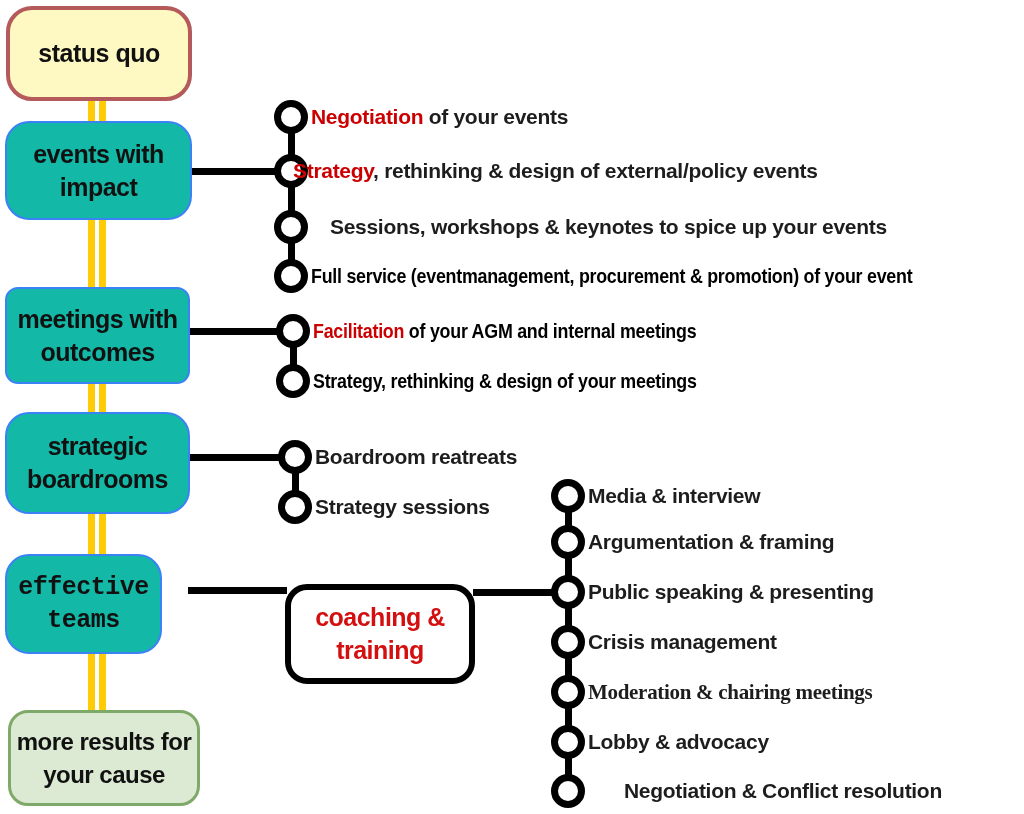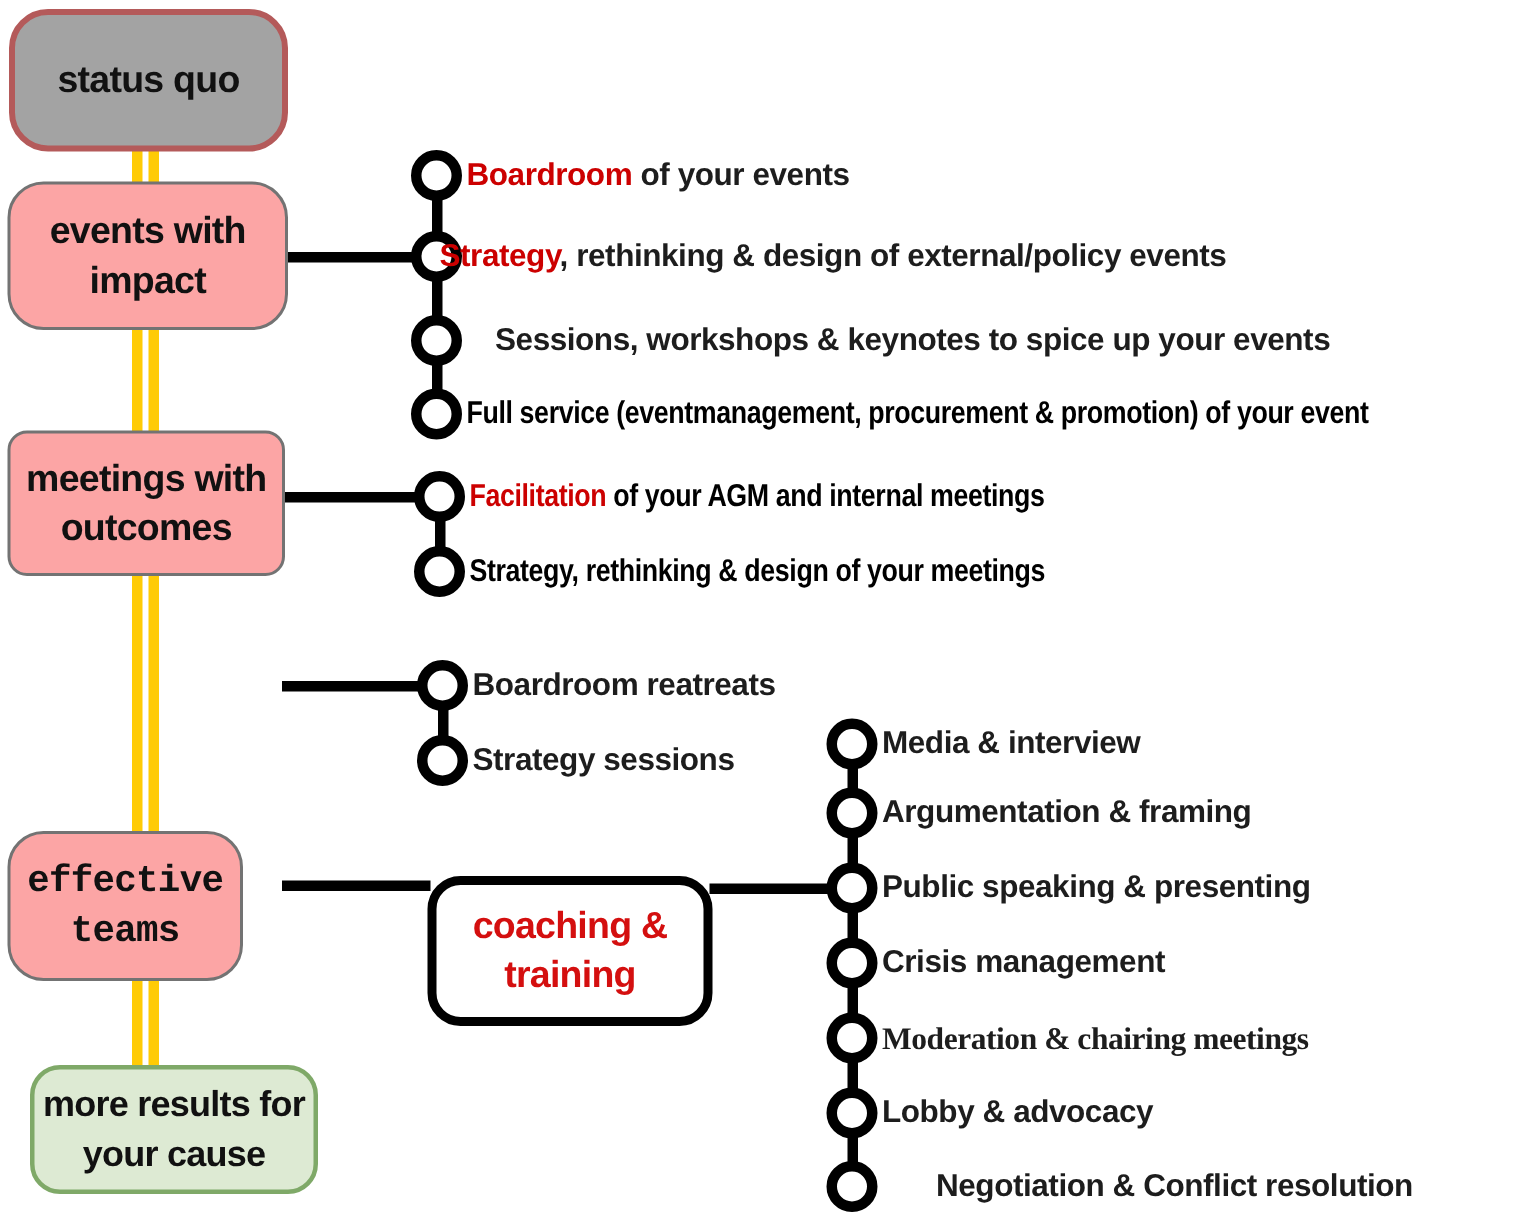--- a/index.html
+++ b/index.html
@@ -13,22 +13,22 @@
     background:#ffffff;border-left:7px solid #ffcb05;border-right:7px solid #ffcb05;
     z-index:1;
   }
   
   .box{
     position:absolute;display:flex;align-items:center;justify-content:center;
     text-align:center;white-space:pre-line;z-index:2;box-sizing:border-box;
     font-weight:bold;font-size:25px;line-height:33px;color:#111;
     letter-spacing:-0.5px;
   }
-  .box.yellow{background:#fca5a5;border:2px solid #737373;border-radius:24px;}
-  .box.pink{background:#a3a3a3;border:4px solid #b45a5a;border-radius:26px;}
+  .box.yellow{background:#14b8a6;border:2px solid #3b82f6;border-radius:24px;}
+  .box.pink{background:#fef9c3;border:4px solid #b45a5a;border-radius:26px;}
   .box.green{background:#ddead3;border:3px solid #7fa968;border-radius:20px;font-size:24px;}
   .box.white{background:#ffffff;border:6px solid #000000;border-radius:22px;color:#d40f0f;margin-top:44px;}
   
   .hline{position:absolute;height:7px;background:#000;z-index:1;}
   .vline{position:absolute;width:7px;background:#000;z-index:1;}
   
   .circle{
     position:absolute;width:20px;height:20px;border:7px solid #000;border-radius:50%;
     background:#fff;z-index:2;box-sizing:content-box;
   }
@@ -52,30 +52,32 @@
   <div class="hline" style="left:188px;top:328px;width:92px;"></div>
   <div class="hline" style="left:188px;top:454px;width:94px;"></div>
   <div class="hline" style="left:188px;top:587px;width:99px;"></div>
   <div class="hline" style="left:473px;top:589px;width:82px;"></div>
 
   <div class="box pink" style="left:6px;top:6px;width:186px;height:95px;">status quo</div>
   <div class="box yellow" style="left:5px;top:121px;width:187px;height:99px;">events with
 impact</div>
   <div class="box yellow" style="left:5px;top:287px;width:185px;height:97px;border-radius:13px;">meetings with
 outcomes</div>
+  <div class="box yellow" style="left:5px;top:412px;width:185px;height:102px;">strategic
+boardrooms</div>
   <div class="box yellow" style="left:5px;top:554px;width:157px;height:100px;font-family:Liberation Mono, monospace;">effective
 teams</div>
   <div class="box white" style="left:285px;top:540px;width:190px;height:100px;">coaching &amp;
 training</div>
-  <div class="box green" style="left:20px;top:710px;width:192px;height:86px;">more results for
+  <div class="box green" style="left:8px;top:710px;width:192px;height:96px;">more results for
 your cause</div>
 
 <div class="vline" style="left: 288px; top: 117px; height: 159px;"></div>
     <div class="circle" style="left: 274px; top: 100px;"></div>
-    <div class="blabel" style="left: 311px; top: 102px;"><span class="hl">Boardroom</span> of your events</div>
+    <div class="blabel" style="left: 311px; top: 102px;"><span class="hl">Negotiation</span> of your events</div>
     <div class="circle" style="left: 274px; top: 154px;"></div>
     <div class="blabel" style="left: 293px; top: 156px;"><span class="hl">Strategy</span>, rethinking &amp; design of external/policy events</div>
     <div class="circle" style="left: 274px; top: 210px;"></div>
     <div class="blabel" style="left: 311px; top: 212px; margin-left: 19px;">Sessions, workshops &amp; keynotes to spice up your events</div>
     <div class="circle" style="left: 274px; top: 259px;"></div>
     <div class="blabel condensed" style="left: 311px; top: 261px;">Full service (eventmanagement, procurement &amp; promotion) of your event</div>
     <div class="vline" style="left: 290px; top: 331px; height: 50px;"></div>
     <div class="circle" style="left: 276px; top: 314px;"></div>
     <div class="blabel condensed" style="left: 313px; top: 316px;"><span class="hl">Facilitation</span> of your AGM and internal meetings</div>
     <div class="circle" style="left: 276px; top: 364px;"></div>

